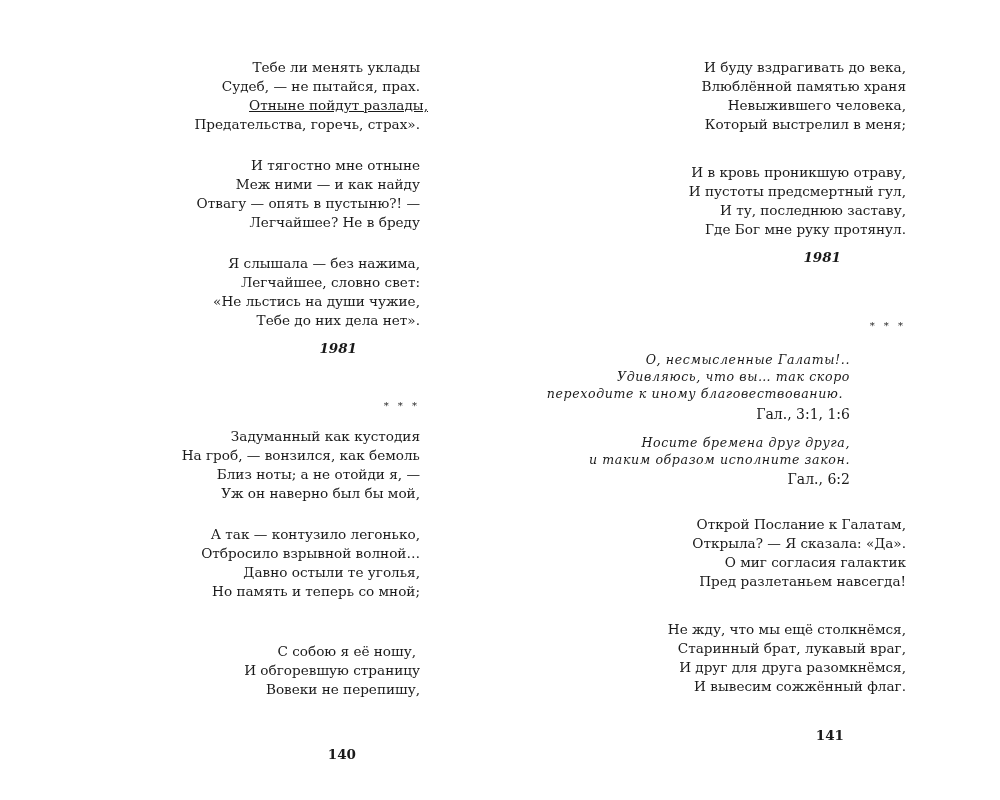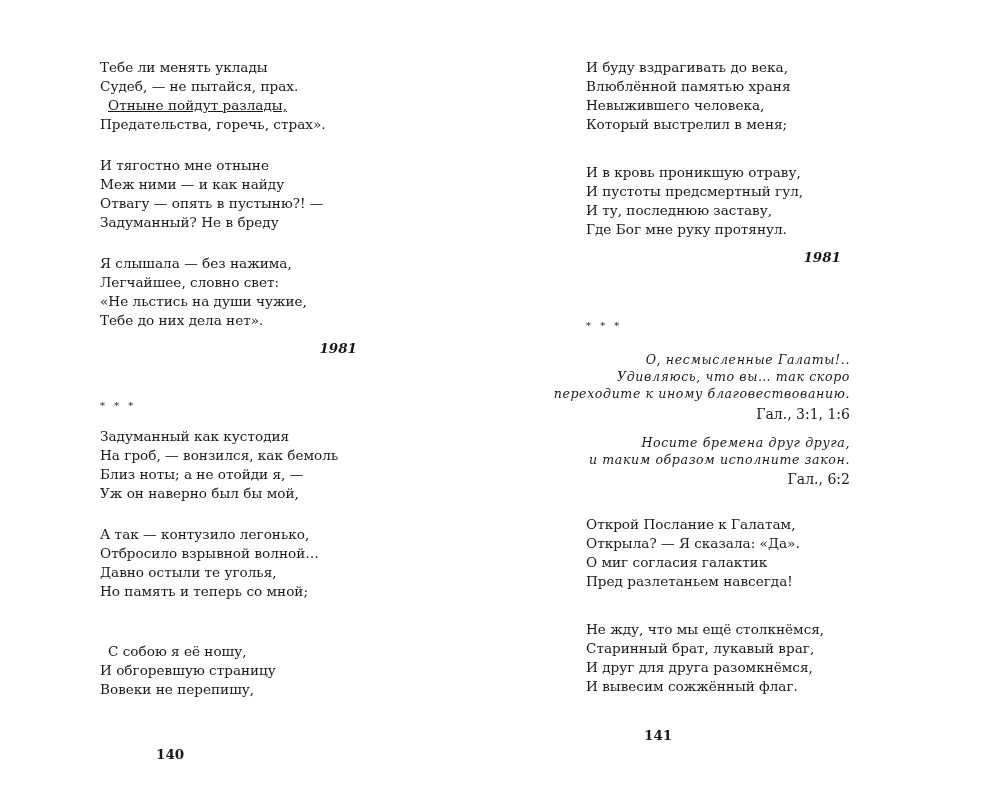--- a/index.html
+++ b/index.html
@@ -23,21 +23,21 @@
     .page-left { left: 0; width: 500px; }
     .page-right { left: 500px; width: 500px; }
 
     .line {
       position: absolute;
       white-space: nowrap;
       font-size: 13.6px;
       line-height: 19px;
       letter-spacing: 0px;
     }
-    .center { text-align: left; }
+    .center { text-align: right; }
     .right { text-align: right; }
     .year {
       font-style: italic;
       font-weight: bold;
       font-size: 13.5px;
     }
     .stars {
       font-size: 10px;
       letter-spacing: 3px;
     }
@@ -60,42 +60,42 @@
 <div class="page page-left">
 
   <div class="line center" style="left:100px;width:320px;top:58px;">Тебе ли менять уклады</div>
   <div class="line center" style="left:100px;width:320px;top:77px;">Судеб, — не пытайся, прах.</div>
   <div class="line center" style="left:108px;width:320px;top:96px;text-decoration:underline;">Отныне пойдут разлады,</div>
   <div class="line center" style="left:100px;width:320px;top:115px;">Предательства, горечь, страх».</div>
 
   <div class="line center" style="left:100px;width:320px;top:156px;">И тягостно мне отныне</div>
   <div class="line center" style="left:100px;width:320px;top:175px;">Меж ними — и как найду</div>
   <div class="line center" style="left:100px;width:320px;top:194px;">Отвагу — опять в пустыню?! —</div>
-  <div class="line center" style="left:100px;width:320px;top:213px;">Задуманный? Не в бреду</div>
+  <div class="line center" style="left:100px;width:320px;top:213px;">Легчайшее? Не в бреду</div>
 
   <div class="line center" style="left:100px;width:320px;top:254px;">Я слышала — без нажима,</div>
   <div class="line center" style="left:100px;width:320px;top:273px;">Легчайшее, словно свет:</div>
   <div class="line center" style="left:100px;width:320px;top:292px;">«Не льстись на души чужие,</div>
   <div class="line center" style="left:100px;width:320px;top:311px;">Тебе до них дела нет».</div>
 
   <div class="line right year" style="left:200px;width:157px;top:339px;">1981</div>
 
   <div class="line center stars" style="left:100px;width:320px;top:396px;">* * *</div>
 
   <div class="line center" style="left:100px;width:320px;top:427px;">Задуманный как кустодия</div>
   <div class="line center" style="left:100px;width:320px;top:446px;">На гроб, — вонзился, как бемоль</div>
   <div class="line center" style="left:100px;width:320px;top:465px;">Близ ноты; а не отойди я, —</div>
   <div class="line center" style="left:100px;width:320px;top:484px;">Уж он наверно был бы мой,</div>
 
   <div class="line center" style="left:100px;width:320px;top:525px;">А так — контузило легонько,</div>
   <div class="line center" style="left:100px;width:320px;top:544px;">Отбросило взрывной волной…</div>
   <div class="line center" style="left:100px;width:320px;top:563px;">Давно остыли те уголья,</div>
   <div class="line center" style="left:100px;width:320px;top:582px;">Но память и теперь со мной;</div>
 
-  <div class="line center" style="left:108px;width:320px;top:642px;">С собою я её ношу,</div>
+  <div class="line center" style="left:96px;width:320px;top:642px;">С собою я её ношу,</div>
   <div class="line center" style="left:100px;width:320px;top:661px;">И обгоревшую страницу</div>
   <div class="line center" style="left:100px;width:320px;top:680px;">Вовеки не перепишу,</div>
 
   <div class="line center pagenum" style="left:156px;width:200px;top:726px;margin-top:19px;">140</div>
 </div>
 
 <div class="page page-right">
 
   <div class="line center" style="left:86px;width:320px;top:58px;">И буду вздрагивать до века,</div>
   <div class="line center" style="left:86px;width:320px;top:77px;">Влюблённой памятью храня</div>
@@ -106,21 +106,21 @@
   <div class="line center" style="left:86px;width:320px;top:182px;">И пустоты предсмертный гул,</div>
   <div class="line center" style="left:86px;width:320px;top:201px;">И ту, последнюю заставу,</div>
   <div class="line center" style="left:86px;width:320px;top:220px;">Где Бог мне руку протянул.</div>
 
   <div class="line right year" style="left:180px;width:161px;top:248px;">1981</div>
 
   <div class="line center stars" style="left:86px;width:320px;top:316px;">* * *</div>
 
   <div class="line right epi" style="left:40px;width:310px;top:350px;">О, несмысленные Галаты!..</div>
   <div class="line right epi" style="left:40px;width:310px;top:367px;">Удивляюсь, что вы… так скоро</div>
-  <div class="line right epi" style="left:40px;width:310px;top:384px;">переходите к иному благовествованию.</div>
+  <div class="line right epi" style="left:40px;width:310px;top:384px;text-align:center;">переходите к иному благовествованию.</div>
   <div class="line right ref" style="left:40px;width:310px;top:405px;">Гал., 3:1, 1:6</div>
 
   <div class="line right epi" style="left:40px;width:310px;top:433px;">Носите бремена друг друга,</div>
   <div class="line right epi" style="left:40px;width:310px;top:450px;">и таким образом исполните закон.</div>
   <div class="line right ref" style="left:40px;width:310px;top:470px;">Гал., 6:2</div>
 
   <div class="line center" style="left:86px;width:320px;top:515px;">Открой Послание к Галатам,</div>
   <div class="line center" style="left:86px;width:320px;top:534px;">Открыла? — Я сказала: «Да».</div>
   <div class="line center" style="left:86px;width:320px;top:553px;">О миг согласия галактик</div>
   <div class="line center" style="left:86px;width:320px;top:572px;">Пред разлетаньем навсегда!</div>

